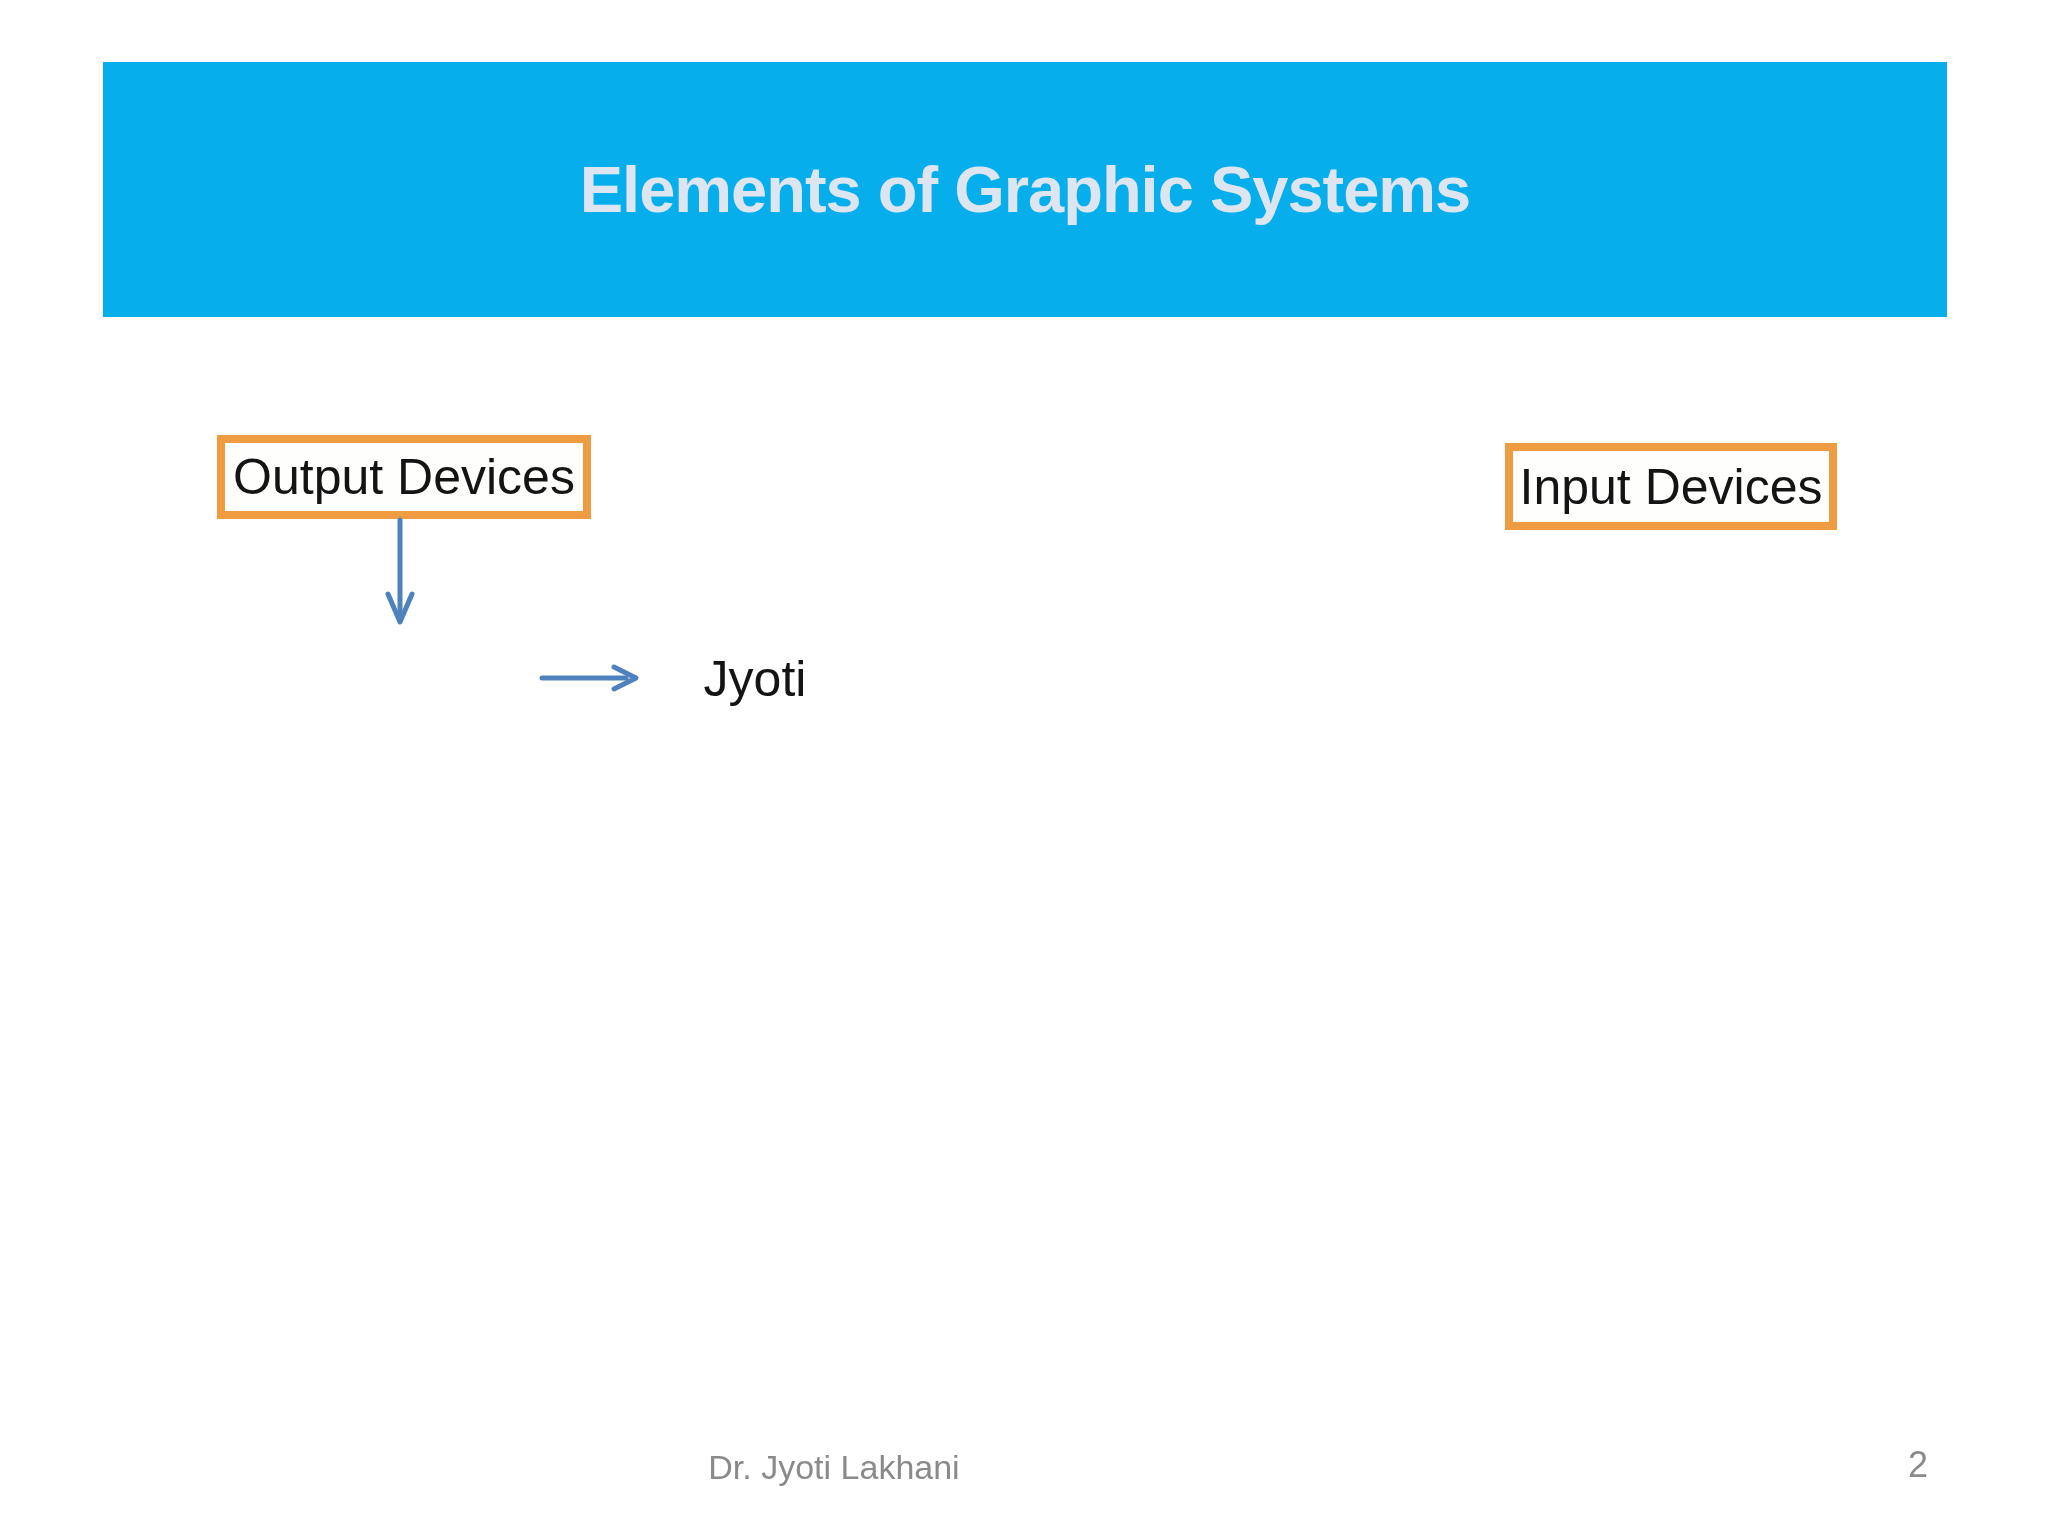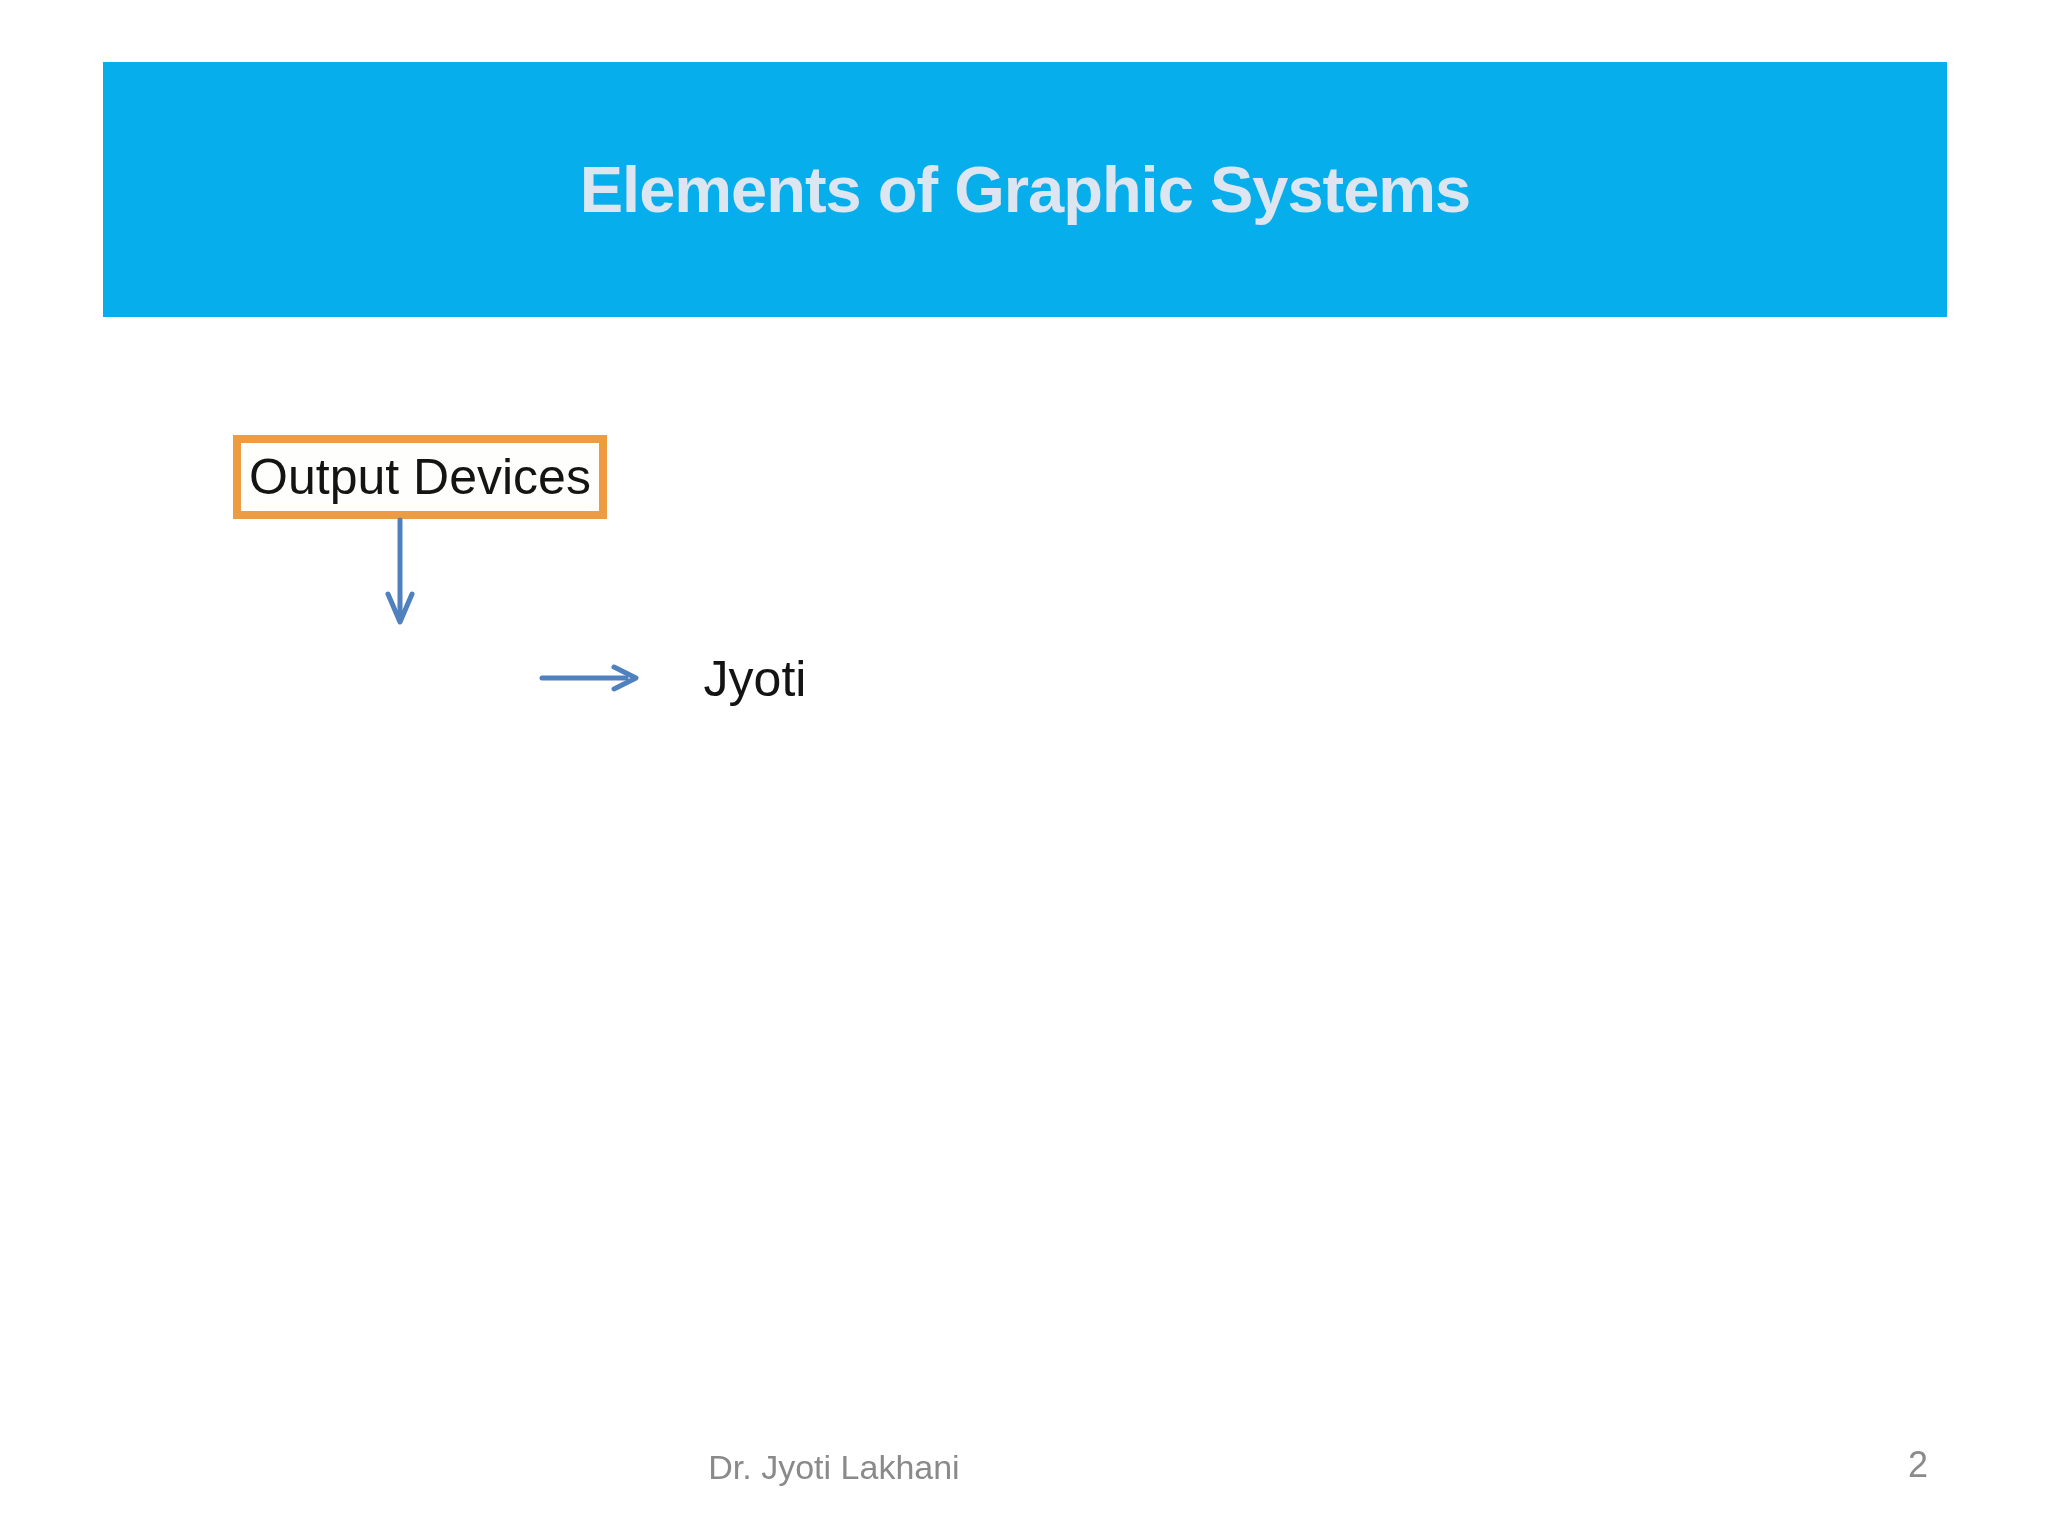--- a/index.html
+++ b/index.html
@@ -51,21 +51,21 @@
     display: flex;
     align-items: center;
     justify-content: center;
   }
   .label-box .box-text {
     font-size: 50px;
     color: var(--color-body-text, #141414);
     white-space: nowrap;
     line-height: 1;
   }
-  .output-box { left: 217px; top: 435px; width: 374px; height: 84px; margin-left: 16px; }
+  .output-box { left: 217px; top: 435px; width: 374px; height: 84px; }
   .input-box  { left: 1505px; top: 443px; width: 332px; height: 87px; }
 
   
   .node-label {
     position: absolute;
     font-size: 50px;
     color: var(--color-body-text, #141414);
     text-align: center;
     line-height: 56px;
     white-space: nowrap;
@@ -111,20 +111,23 @@
 <div class="slide">
 
   <div class="banner">
     <h1>Elements of Graphic Systems</h1>
   </div>
 
   <div class="label-box output-box">
     <span class="box-text">Output Devices</span>
   </div>
 
+  <div class="label-box input-box">
+    <span class="box-text">Input Devices</span>
+  </div>
 
   <svg class="connector down-arrow" viewBox="0 0 40 110" xmlns="http://www.w3.org/2000/svg" aria-hidden="true">
     <line class="stroke" x1="20" y1="2" x2="20" y2="98"></line>
     <polyline class="stroke" points="8,76 20,104 32,76"></polyline>
   </svg>
 
 
   <svg class="connector right-arrow" viewBox="0 0 100 40" xmlns="http://www.w3.org/2000/svg" aria-hidden="true">
     <line class="stroke" x1="2" y1="20" x2="86" y2="20"></line>
     <polyline class="stroke" points="74,9 96,20 74,31"></polyline>

